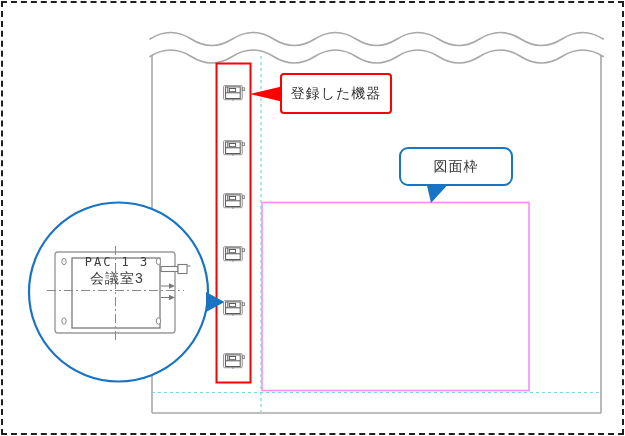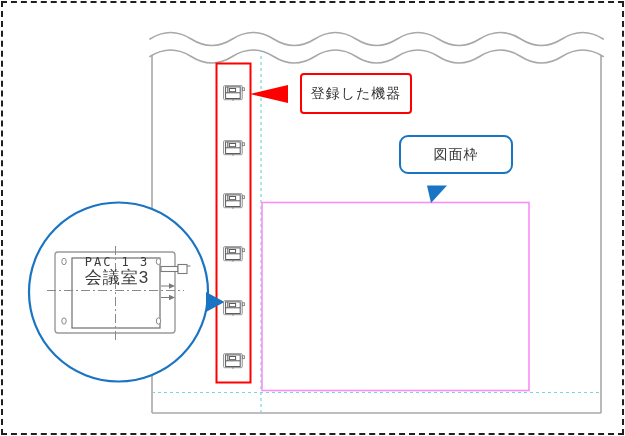--- a/index.html
+++ b/index.html
@@ -13,31 +13,31 @@
   }
   .border-overlay{
     position:absolute; inset:1px; border:2px dashed #1f1f1f; pointer-events:none;
   }
   #art{position:absolute; left:0; top:0;}
   .callout{
     position:absolute; box-sizing:border-box; display:flex; align-items:center;
     justify-content:center; background:#fff; color:#333; font-size:14px;
     letter-spacing:1px; white-space:nowrap;
   }
-  .callout.red{ left:300px; top:73px; width:112px; height:41px;
+  .callout.red{ left:280px; top:73px; width:112px; height:41px;
     border:2px solid var(--c-red); border-radius:4px;}
-  .callout.blue{ left:399px; top:135px; width:114px; height:39px;
+  .callout.blue{ left:399px; top:147px; width:114px; height:39px;
     border:2px solid var(--c-blue); border-radius:9px;}
   .mag-label{
     position:absolute; left:70px; top:255px; width:94px; text-align:center;
     color:var(--c-ink); pointer-events:none;
   }
   .mag-tag{ font-family:"DejaVu Sans Mono","Liberation Mono",monospace;
     font-size:12px; letter-spacing:2px; line-height:15px; }
-  .mag-room{ font-size:17px; letter-spacing:1px; line-height:16px; }
+  .mag-room{ font-size:14px; letter-spacing:1px; line-height:16px; }
 </style>
 </head>
 <body>
 
 <div class="page">
 
   <svg id="art" width="625" height="436" viewBox="0 0 625 436">
     <defs>
       <symbol id="unit-sym" viewBox="0 0 22 17">
         <rect x="0.6" y="1.2" width="18.6" height="14" rx="1" fill="#fff" stroke="#8f8f8f" stroke-width="1"></rect>

